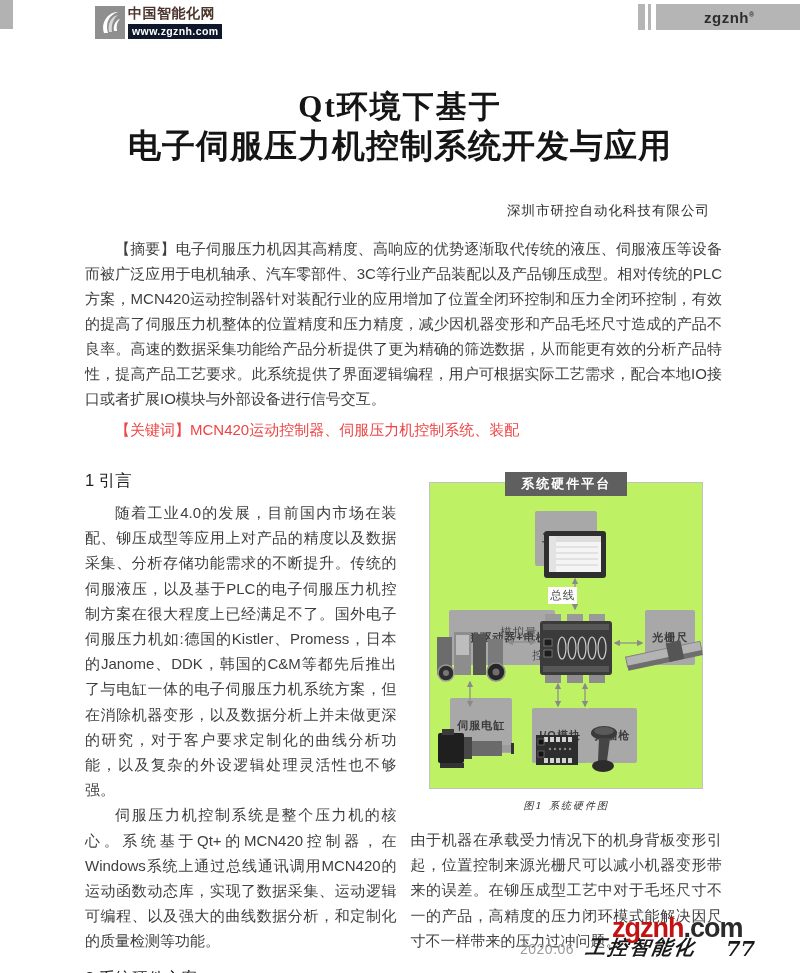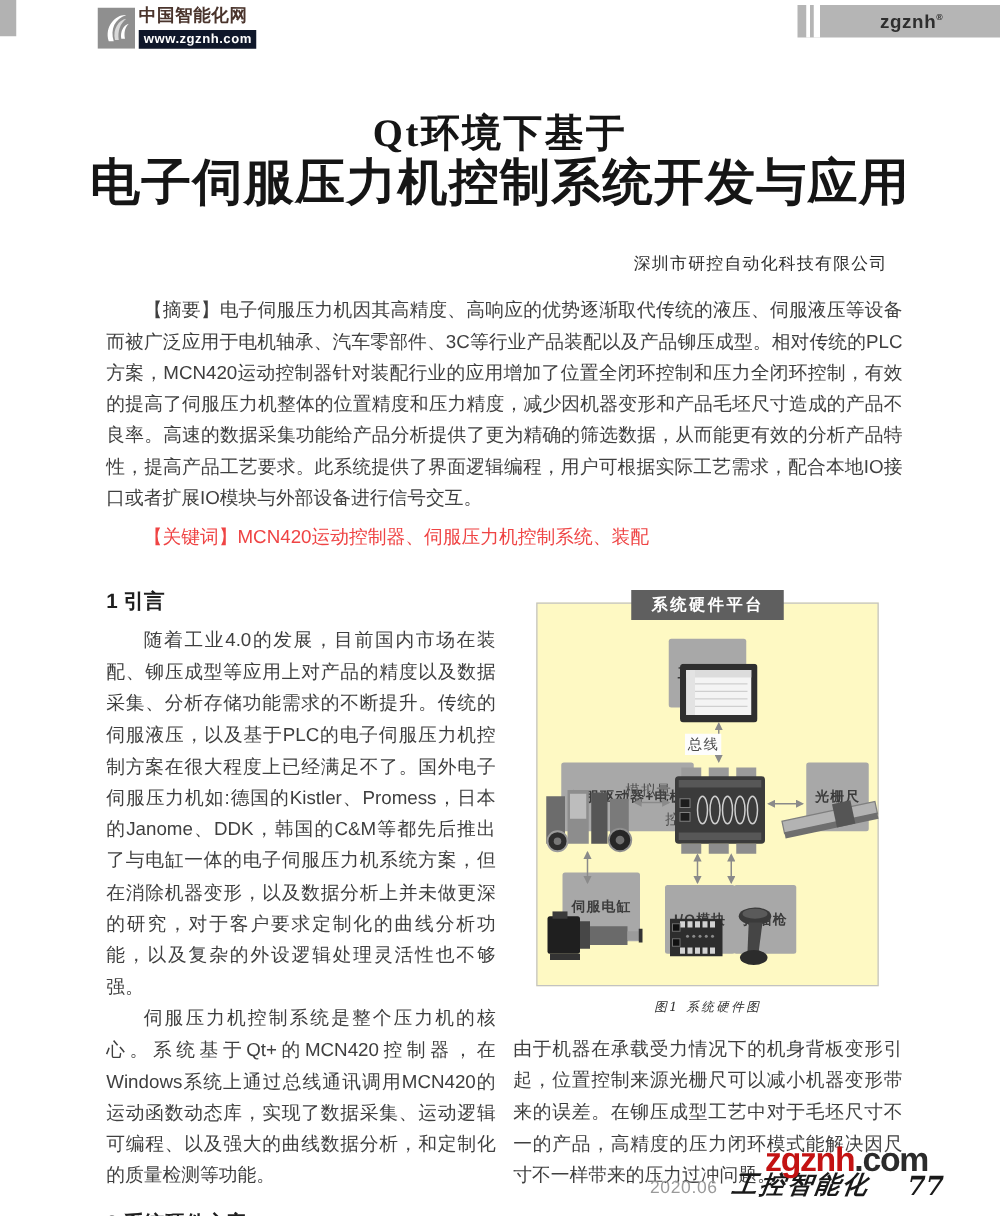--- a/index.html
+++ b/index.html
@@ -2,54 +2,54 @@
 <html><head>
 <meta charset="utf-8">
 <style>
   * { margin:0; padding:0; box-sizing:border-box; }
   html,body { background:#ffffff; }
   body { font-family:"Liberation Sans", sans-serif; }
   .page { position:relative; width:800px; height:973px; background:#fff; overflow:hidden; margin:0 auto; }
 
   
   .corner-block { position:absolute; left:0; top:0; width:13px; height:29px; background:#b2b2b2; }
-  .logo-group { position:absolute; left:78px; top:6px; display:flex; align-items:flex-start; }
+  .logo-group { position:absolute; left:95px; top:6px; display:flex; align-items:flex-start; }
   .logo-icon { width:30px; height:33px; display:block; }
   .logo-texts { margin-left:3px; }
   .site-name { font-family:"Liberation Serif", serif; font-weight:bold; font-size:14px; color:#4a342c; letter-spacing:.5px; line-height:16px; }
   .site-url { margin-top:2px; background:#0f172a; color:#fff; font-size:10.5px; font-weight:bold; padding:1px 4px 2px; letter-spacing:.4px; }
   .taglines { position:absolute; left:188px; top:7px; width:440px; font-family:"Liberation Serif", serif; font-weight:bold; color:#3c3c3c; font-size:12.5px; line-height:17px; }
   .corner-tab { position:absolute; left:638px; top:4px; width:162px; height:26px; background:#b5b5b5; display:flex; align-items:center; }
   .tab-stripe1 { width:3px; height:100%; background:#fff; margin-left:7px; }
   .tab-stripe2 { width:5px; height:100%; background:#fff; margin-left:3px; }
   .tab-label { margin-left:48px; font-size:15px; font-weight:bold; color:#2e2e2e; letter-spacing:.5px; }
   .tab-label sup { font-size:7px; }
 
   
   .title { margin-top:88px; text-align:center; font-family:"Liberation Serif", serif; color:#151515; font-weight:bold; }
   .title .t1 { display:block; font-size:31px; line-height:38px; letter-spacing:2px; }
-  .title .t2 { display:block; font-size:40px; line-height:40px; letter-spacing:1px; }
+  .title .t2 { display:block; font-size:33px; line-height:40px; letter-spacing:1px; }
   .author { margin:36px 90px 0 0; text-align:right; font-family:"DejaVu Serif", serif; font-size:13.5px; color:#2c2c2c; letter-spacing:1px; }
 
   
   .content { padding:0 78px 0 85px; }
   .abstract { margin-top:16px; font-size:15px; line-height:25px; color:#3f3f3f; text-align:justify; text-indent:2em; }
   .keywords { margin-top:6px; font-size:15px; line-height:25px; color:#ef4444; text-indent:2em; }
 
   
   .columns { display:flex; gap:14px; margin-top:28px; }
   .col { width:312px; }
-  .sec-h { font-size:16.5px; font-weight:bold; color:#1f1f1f; margin:14px 0 8px; }
+  .sec-h { font-size:16.5px; font-weight:normal; color:#1f1f1f; margin:14px 0 8px; }
   .sec-h.first { margin-top:0; }
   .para { font-size:15px; line-height:25.2px; color:#3f3f3f; text-align:justify; text-indent:2em; }
   .para.noindent { text-indent:0; }
 
   
   .fig-wrap { width:280px; margin:12px auto 0; }
-  .fig-box { position:relative; width:274px; height:307px; border:1px solid #c2c2c2; background:#fef9c3; margin:0 auto; }
+  .fig-box { position:relative; width:274px; height:307px; border:1px solid #c2c2c2; background:#bef264; margin:0 auto; }
   .panel-title { position:absolute; left:50%; top:-11px; transform:translateX(-50%); background:#5f5f5f; color:#fff; font-size:13px; font-weight:bold; padding:3px 16px; letter-spacing:2px; white-space:nowrap; }
   .fbadge { position:absolute; background:#a8a8a8; color:#3b3b3b; font-size:11px; font-weight:bold; padding:20px 7px; border-radius:2px; letter-spacing:1px; white-space:nowrap; }
   .flabel { position:absolute; color:#4a4a4a; font-size:11.5px; letter-spacing:1px; white-space:nowrap;text-align:center; }
   .flabel.busbg { background:#fdfdfd; padding:1px 2px; z-index:2; }
   .fimg { position:absolute; }
   .arrows { position:absolute; left:0; top:0; width:274px; height:307px; z-index:1; }
   .fig-caption { margin-top:10px; text-align:center; font-family:"DejaVu Serif", serif; font-style:italic; font-size:10px; color:#2e2e2e; letter-spacing:2px; }
 
   
   .footer { position:absolute; right:2px; bottom:8px; width:278px; height:48px; }

